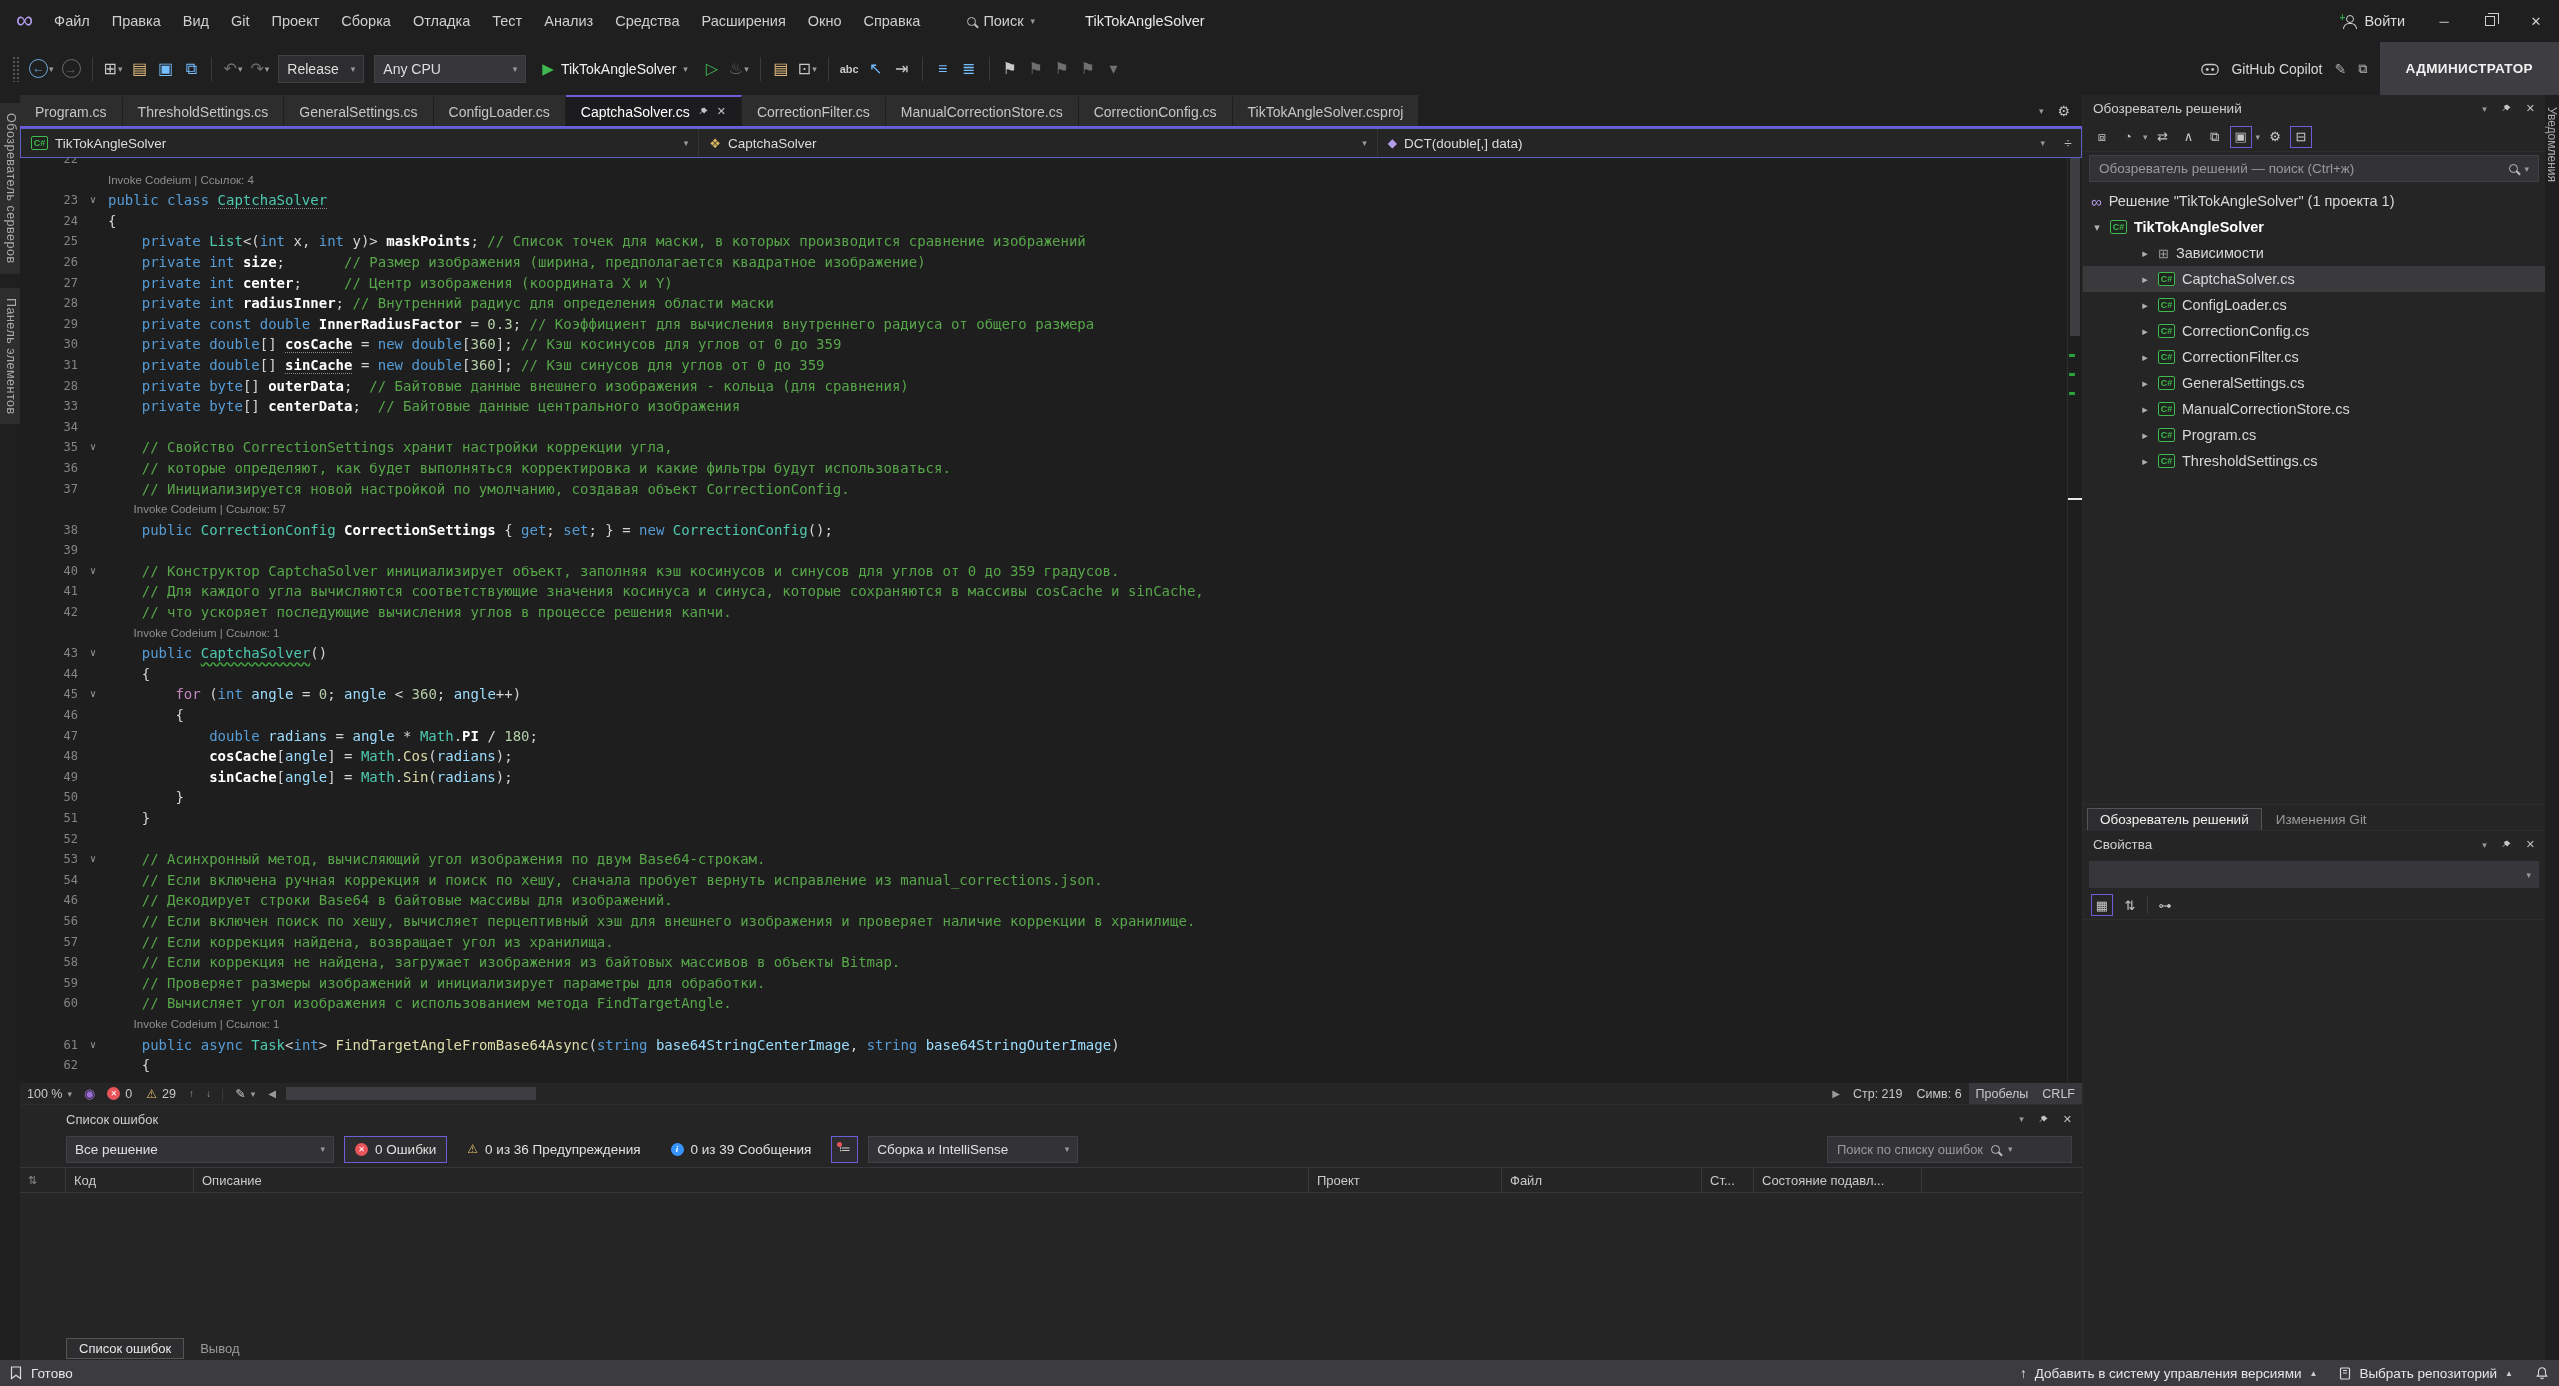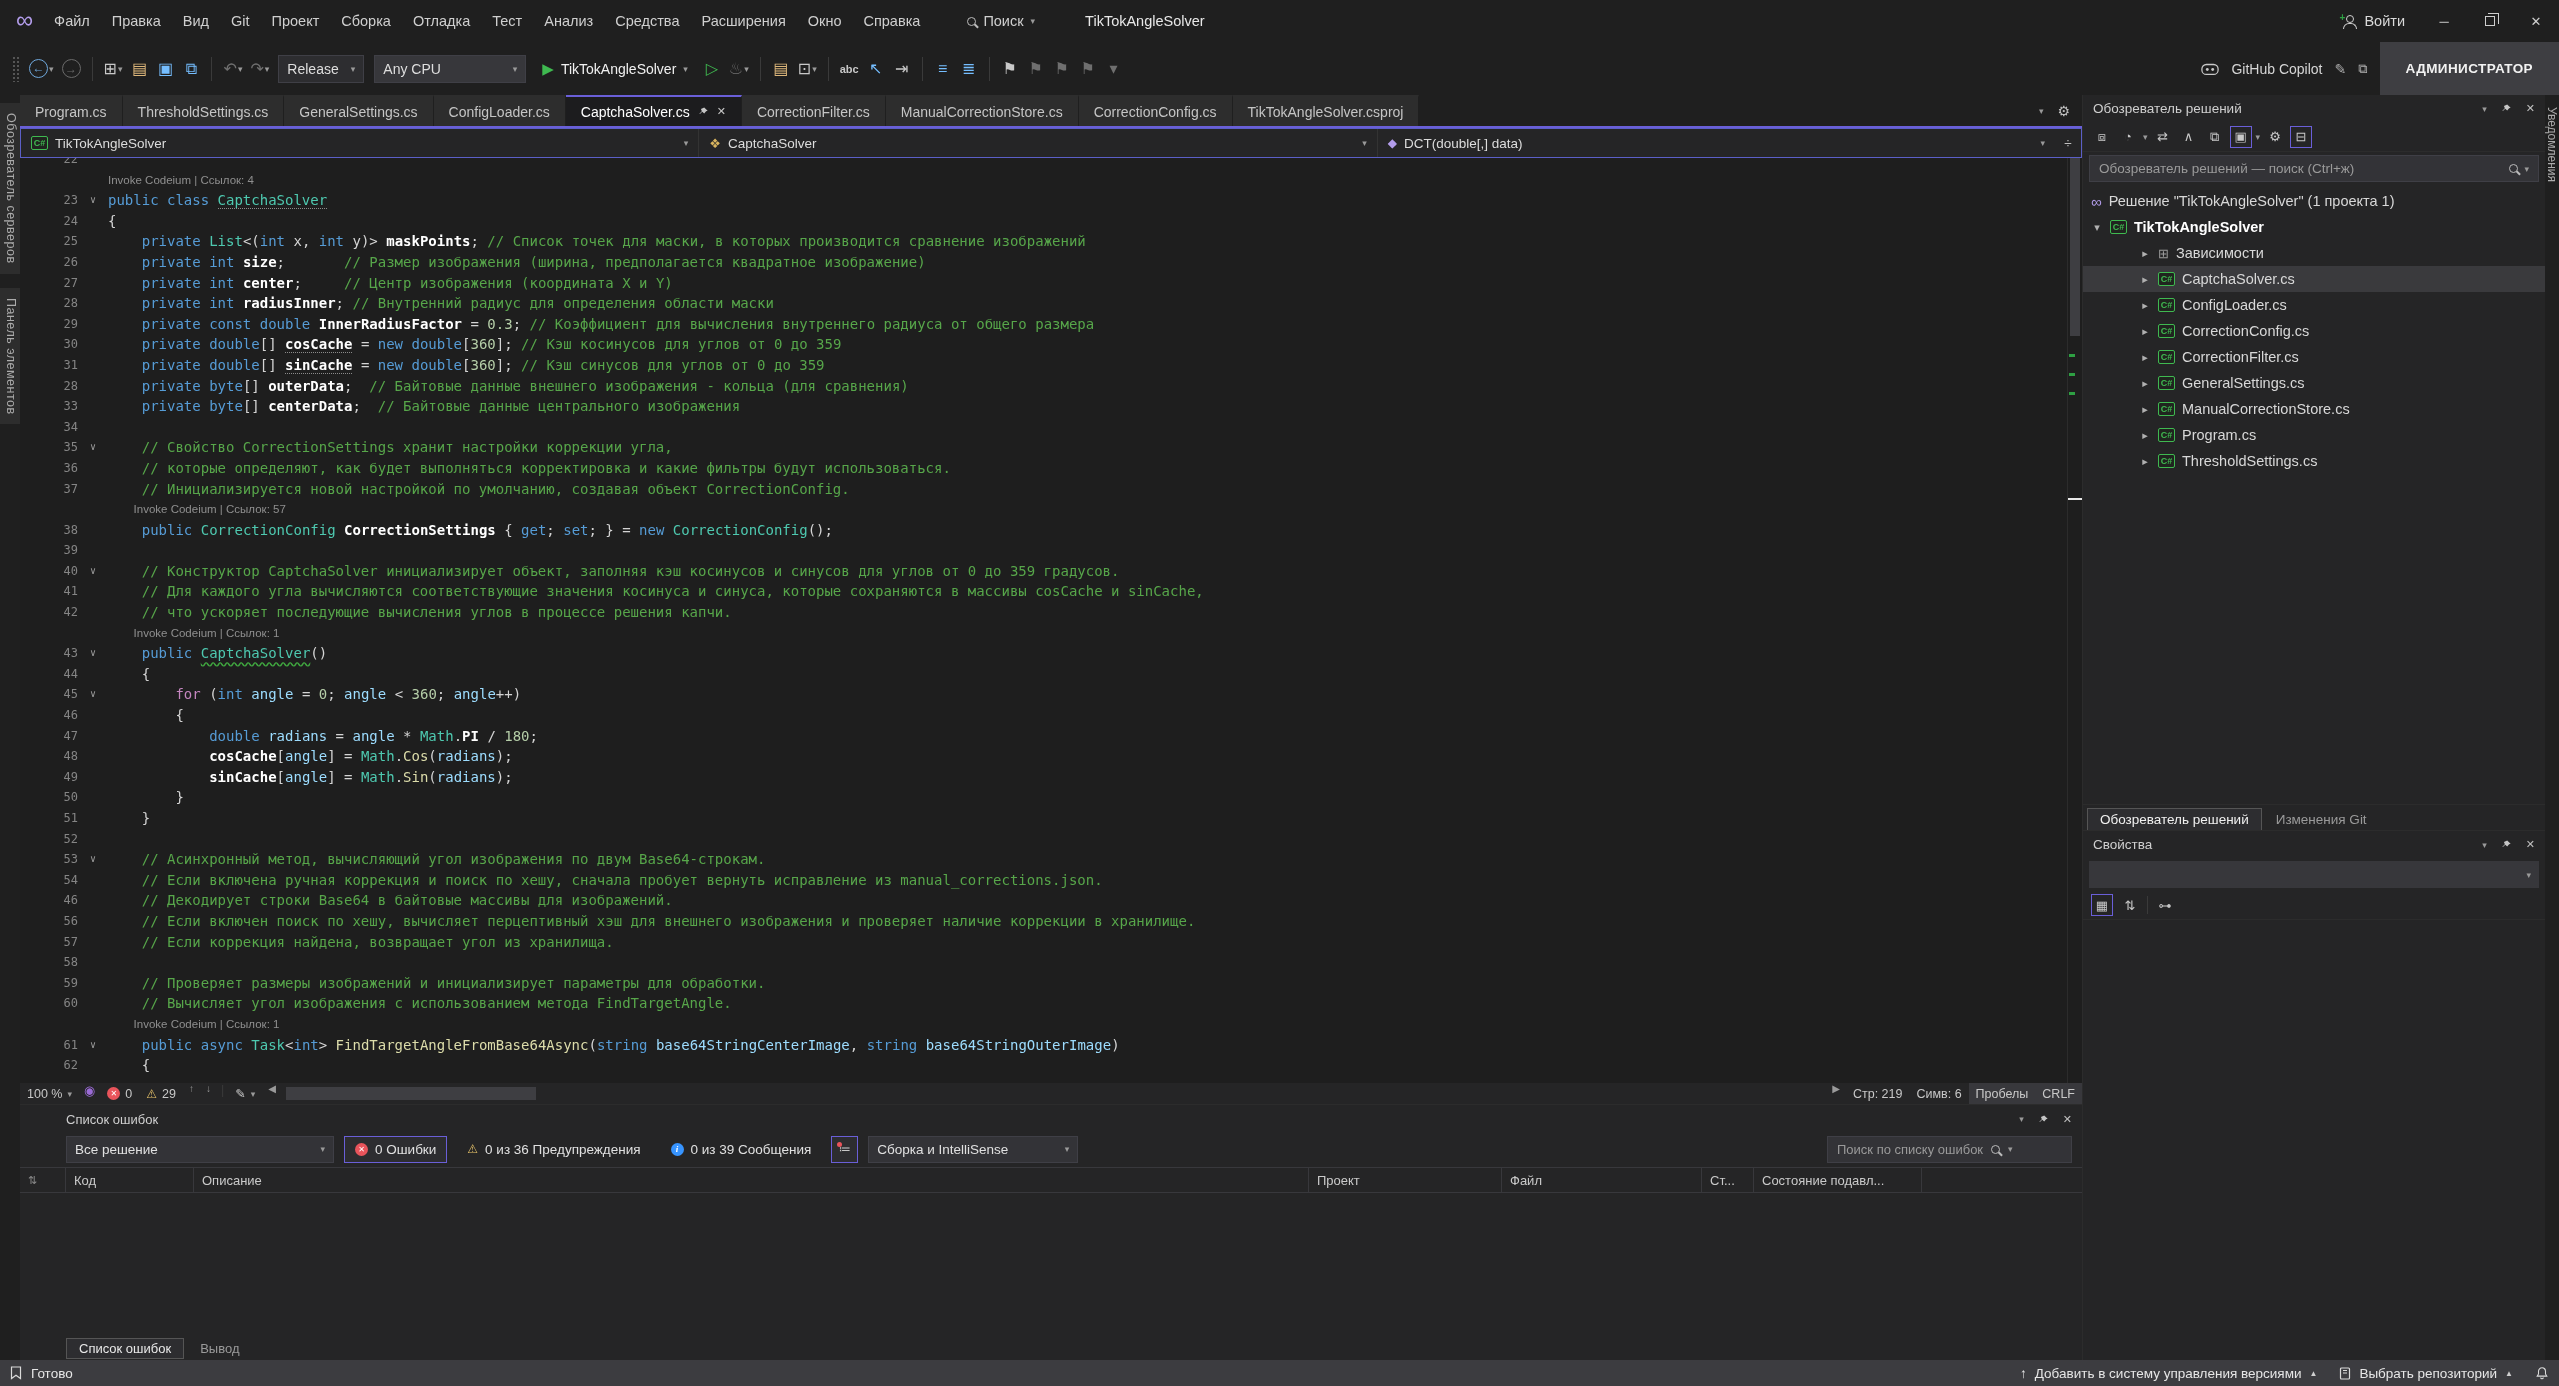--- a/index.html
+++ b/index.html
@@ -74,21 +74,21 @@
   .g{color:#57A64A;} .n{color:#B5CEA8;} .p{color:#D4D4D4;}
   .f{color:#ffffff;font-weight:600;} .v{color:#9CDCFE;}
   .tw{color:#4EC9B0;text-decoration-line:underline;text-decoration-style:wavy;text-decoration-color:#3FA93F;text-underline-offset:3px;}
   .du{border-bottom:1px dotted #8a8a8a;}
   .lens-row .codeline{font-family:"Liberation Sans",sans-serif;font-size:11.5px;color:#8F8F8F;}
   .vscroll{position:absolute;top:0;right:0;width:15px;bottom:0;background:#1E1E1E;border-left:1px solid #2c2c2c;}
   .vthumb{position:absolute;left:2px;right:2px;top:0;height:178px;background:#3E3E42;}
   .smark{position:absolute;left:1px;width:6px;height:3px;background:#2EA043;}
   .cmark{position:absolute;left:0;right:0;height:2px;background:#E8E8E8;}
   
-  .estatus{height:21px;display:flex;align-items:flex-start;background:var(--bg1);font-size:12.5px;color:#C8C8C8;}
+  .estatus{height:21px;display:flex;align-items:center;background:var(--bg1);font-size:12.5px;color:#C8C8C8;}
   .ecell{display:flex;align-items:center;gap:5px;padding:0 7px;height:100%;}
   .chip{background:#38383C;}
   .err-dot{width:13px;height:13px;border-radius:50%;background:#E9545B;color:#fff;font-size:8px;display:flex;align-items:center;justify-content:center;}
   .warn-tri{color:#E9C46A;font-size:12px;}
   .hsb{flex:1;height:100%;position:relative;background:#252526;}
   .hsb-thumb{position:absolute;left:4px;top:4px;height:13px;width:250px;background:#3E3E42;}
   .earrow{color:#9a9a9a;font-size:10px;padding:0 6px;}
   
   .errorpanel{height:232px;background:var(--bg1);border-top:1px solid #2c2c2c;display:flex;flex-direction:column;}
   .ep-title{height:26px;display:flex;align-items:center;padding:2px 10px 0 46px;font-size:13px;color:#CFCFCF;}
@@ -548,20 +548,21 @@
             <span class="codeline"><span class="p">    </span><span class="g">// Если включен поиск по хешу, вычисляет перцептивный хэш для внешнего изображения и проверяет наличие коррекции в хранилище.</span></span>
           </div>
           <div class="row">
             <span class="ln">57</span>
             <span class="fold"></span>
             <span class="codeline"><span class="p">    </span><span class="g">// Если коррекция найдена, возвращает угол из хранилища.</span></span>
           </div>
           <div class="row">
             <span class="ln">58</span>
             <span class="fold"></span>
+            <span class="codeline"><span class="p">    </span><span class="g">// Если коррекция не найдена, загружает изображения из байтовых массивов в объекты Bitmap.</span></span>
           </div>
           <div class="row">
             <span class="ln">59</span>
             <span class="fold"></span>
             <span class="codeline"><span class="p">    </span><span class="g">// Проверяет размеры изображений и инициализирует параметры для обработки.</span></span>
           </div>
           <div class="row">
             <span class="ln">60</span>
             <span class="fold"></span>
             <span class="codeline"><span class="p">    </span><span class="g">// Вычисляет угол изображения с использованием метода FindTargetAngle.</span></span>

